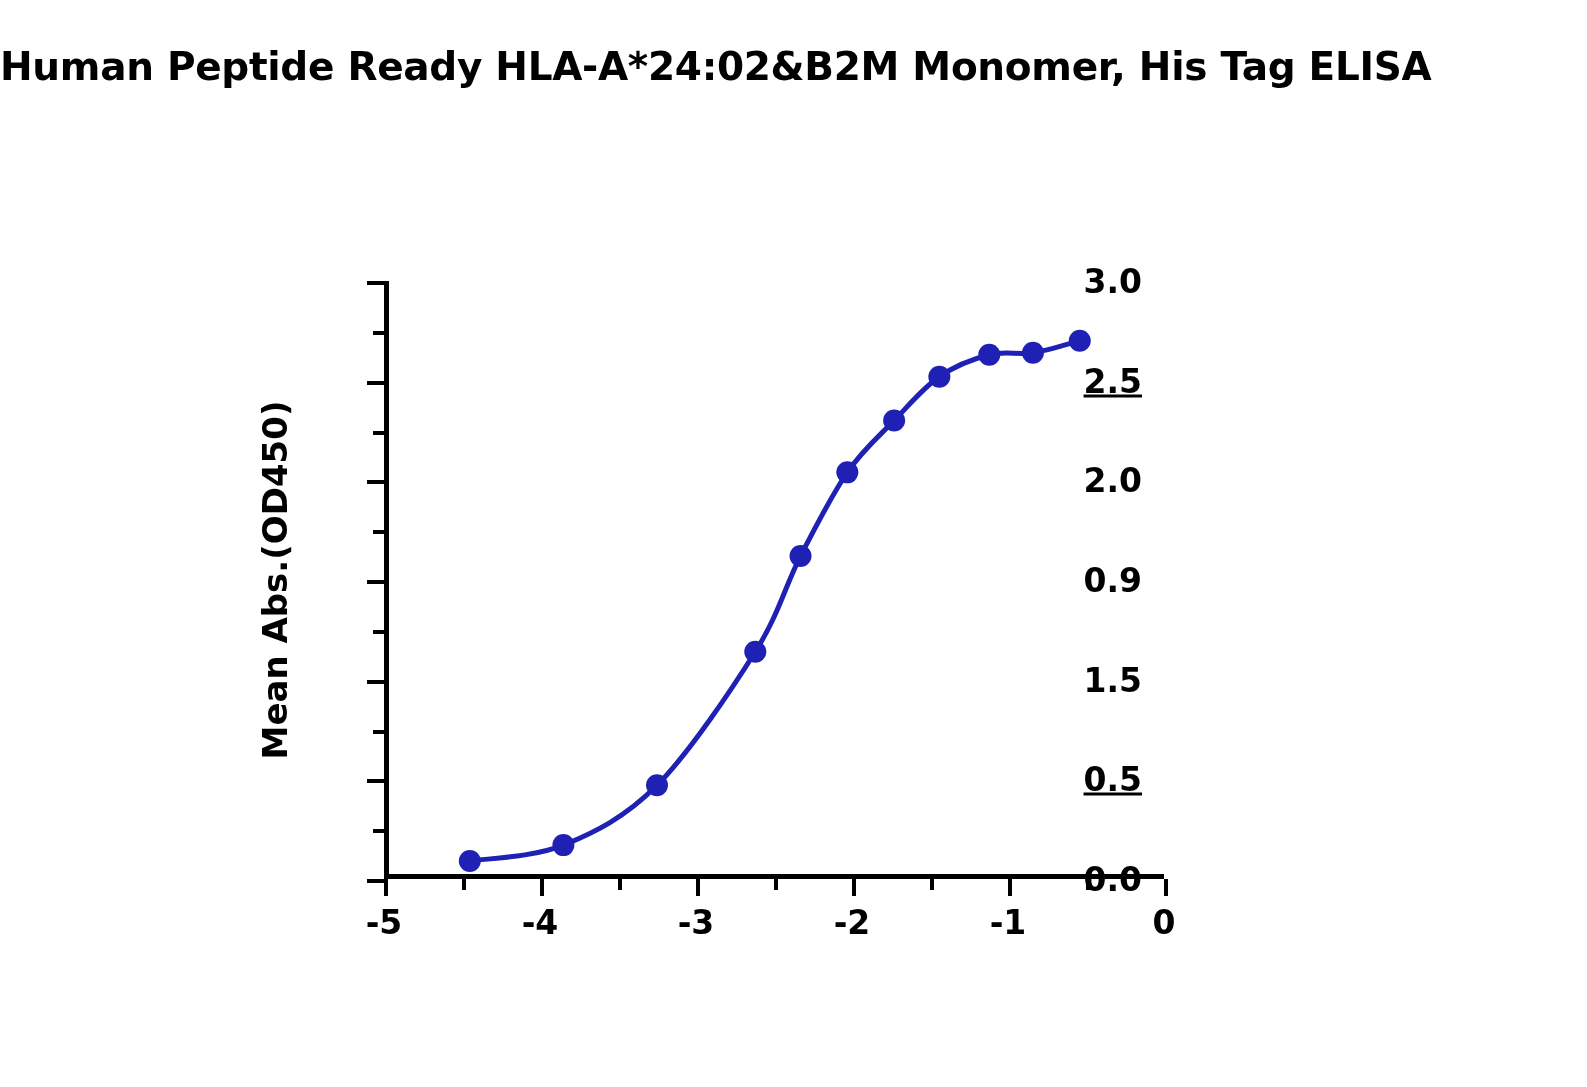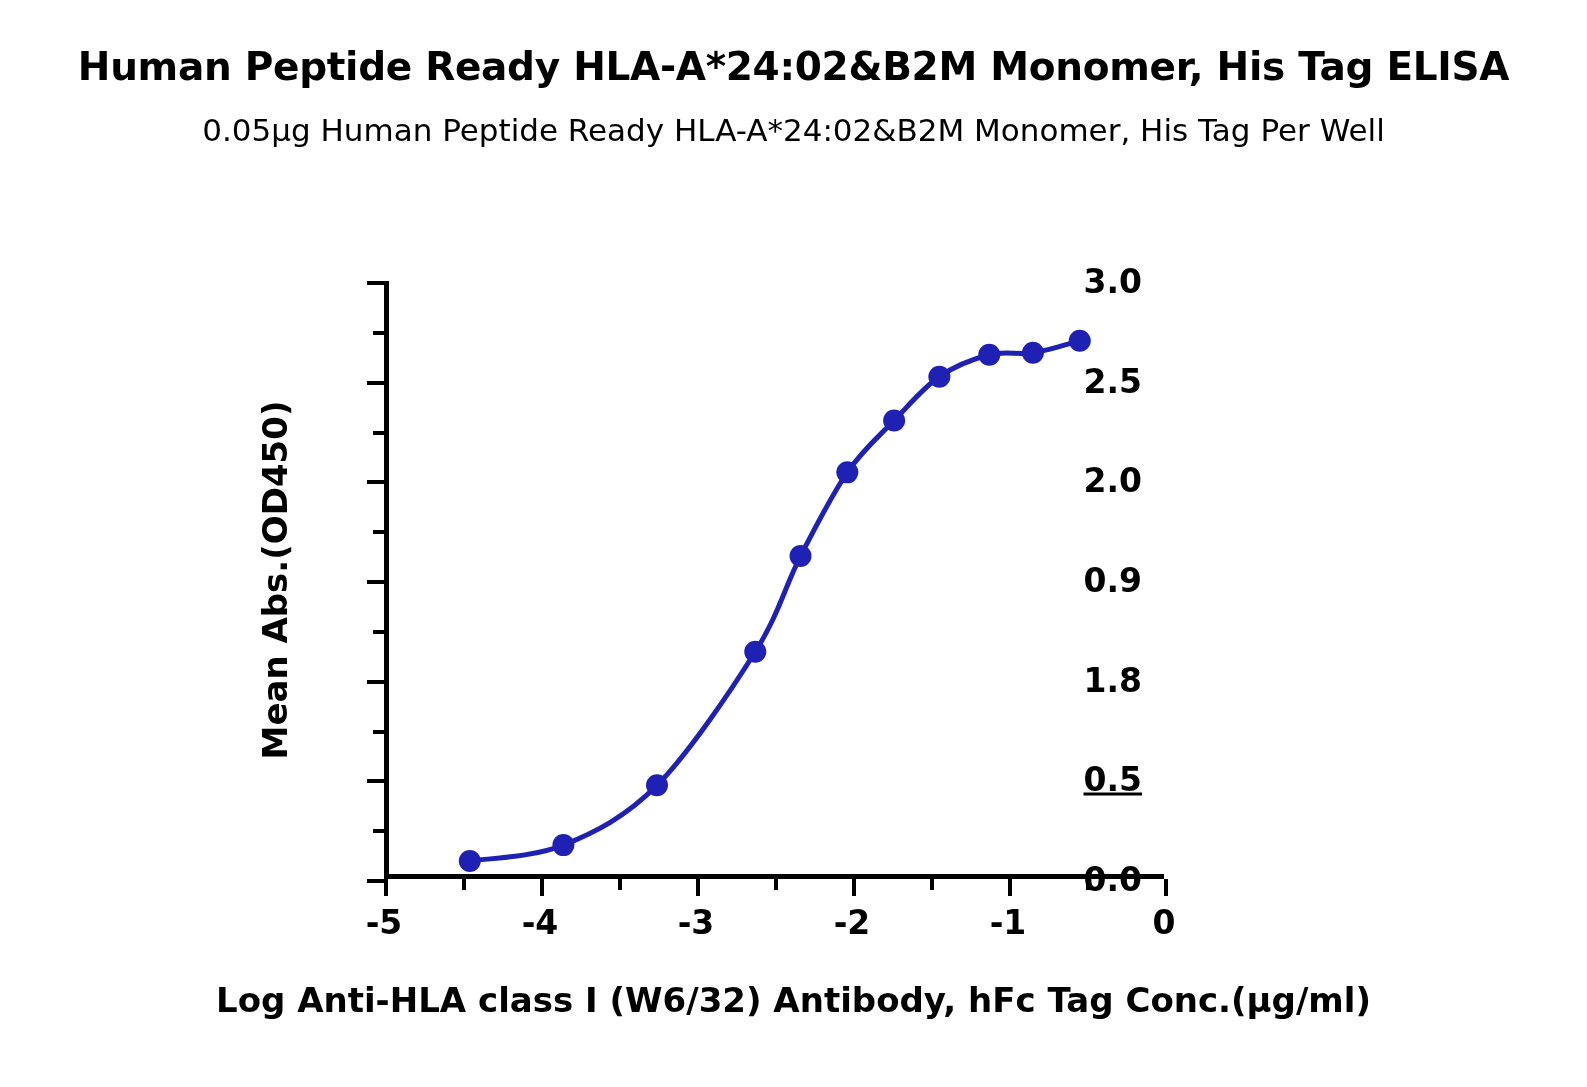--- a/index.html
+++ b/index.html
@@ -18,21 +18,21 @@
   .figure {
     position: absolute;
     left: 0; top: 0;
     width: 1587px;
     height: 1087px;
   }
   .title {
     position: absolute;
     left: 0;
     top: 44px;
-    width: 1587px;
+    width: 1339px;
     text-align: center;
     font-size: 39px;
     font-weight: bold;
     letter-spacing: -0.3px;
     white-space: nowrap;
   }
   .subtitle {
     position: absolute;
     left: 0;
     top: 112px;
@@ -131,27 +131,25 @@
     top: 0;
     overflow: visible;
   }
 </style>
 </head>
 <body>
 
 <div class="figure">
 
   <div class="title">Human Peptide Ready HLA-A*24:02&amp;B2M Monomer, His Tag ELISA</div>
-  <div class="subtitle">0.05μg Human Peptide Ready HLA-A*24:02&amp;B2M Monomer, His Tag Per Well</div>
 
   <div class="y-axis-title-wrap">
     <div style="width:598px;text-align:center;font-size:34px;font-weight:bold;white-space:nowrap;">Mean Abs.(OD450)</div>
   </div>
 
-  <div class="x-axis-title">Log Anti-HLA class I (W6/32) Antibody, hFc Tag Conc.(μg/ml)</div>
 
   <div class="plot-area">
 
     <div class="axis-line y-axis"></div>
     <div class="axis-line x-axis"></div>
 
     <div class="tick ytick" style="top:0px;"></div>
     <div class="tick ytick minor" style="top:49.8px;"></div>
     <div class="tick ytick" style="top:99.7px;"></div>
     <div class="tick ytick minor" style="top:149.5px;"></div>
@@ -160,24 +158,24 @@
     <div class="tick ytick" style="top:299.0px;"></div>
     <div class="tick ytick minor" style="top:348.8px;"></div>
     <div class="tick ytick" style="top:398.7px;"></div>
     <div class="tick ytick minor" style="top:448.5px;"></div>
     <div class="tick ytick" style="top:498.3px;"></div>
     <div class="tick ytick minor" style="top:548.2px;"></div>
     <div class="tick ytick" style="top:598px;"></div>
 
     <div class="ylabel-val" style="top:598px;">0.0</div>
     <div class="ylabel-val" style="top:498.3px;text-decoration:underline;">0.5</div>
-    <div class="ylabel-val" style="top:398.7px;">1.8</div>
+    <div class="ylabel-val" style="top:398.7px;">1.5</div>
     <div class="ylabel-val" style="top:299.0px;">0.9</div>
     <div class="ylabel-val" style="top:199.3px;">2.0</div>
-    <div class="ylabel-val" style="top:99.7px;">2.5</div>
+    <div class="ylabel-val" style="top:99.7px;text-decoration:underline;">2.5</div>
     <div class="ylabel-val" style="top:0px;">3.0</div>
 
     <div class="tick xtick" style="left:0px;"></div>
     <div class="tick xtick minor" style="left:78px;"></div>
     <div class="tick xtick" style="left:156px;"></div>
     <div class="tick xtick minor" style="left:234px;"></div>
     <div class="tick xtick" style="left:312px;"></div>
     <div class="tick xtick minor" style="left:390px;"></div>
     <div class="tick xtick" style="left:468px;"></div>
     <div class="tick xtick minor" style="left:546px;"></div>

